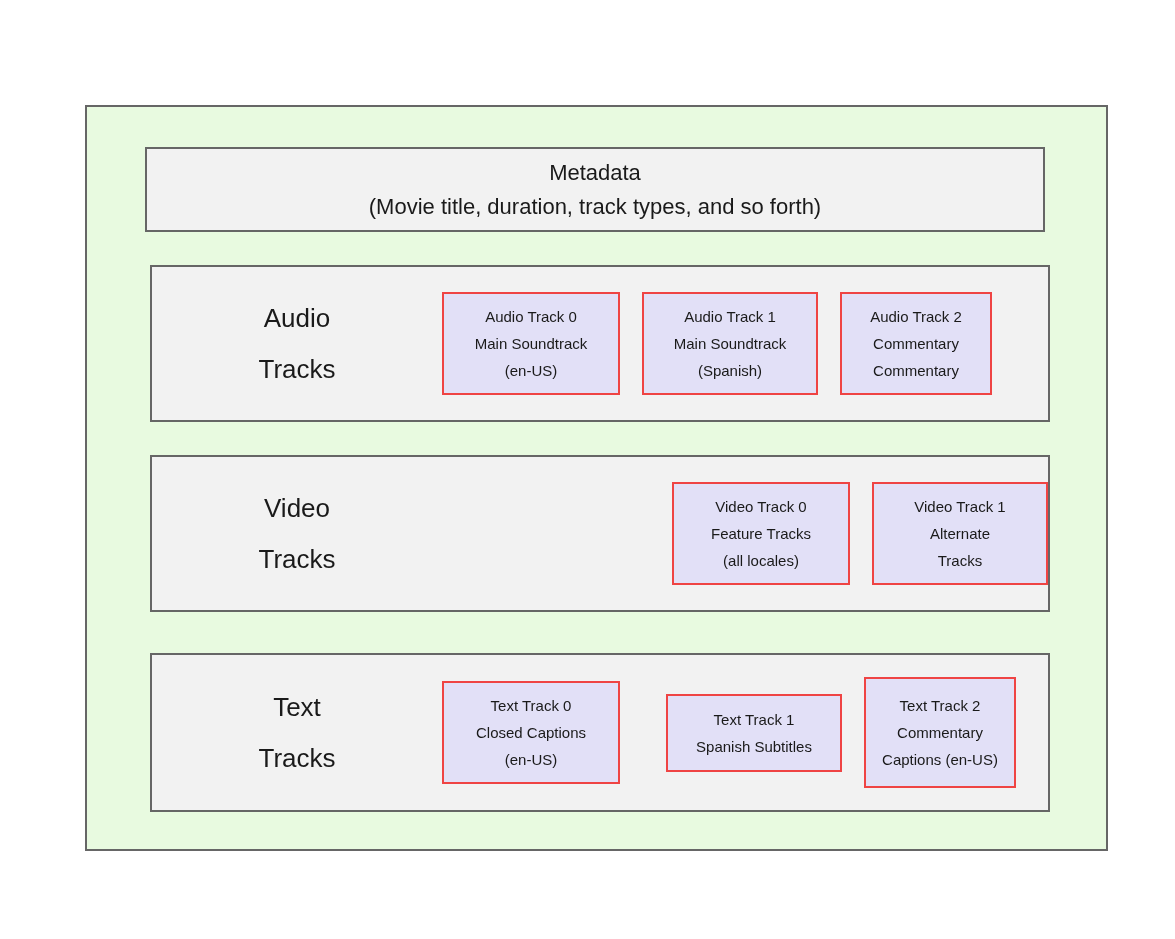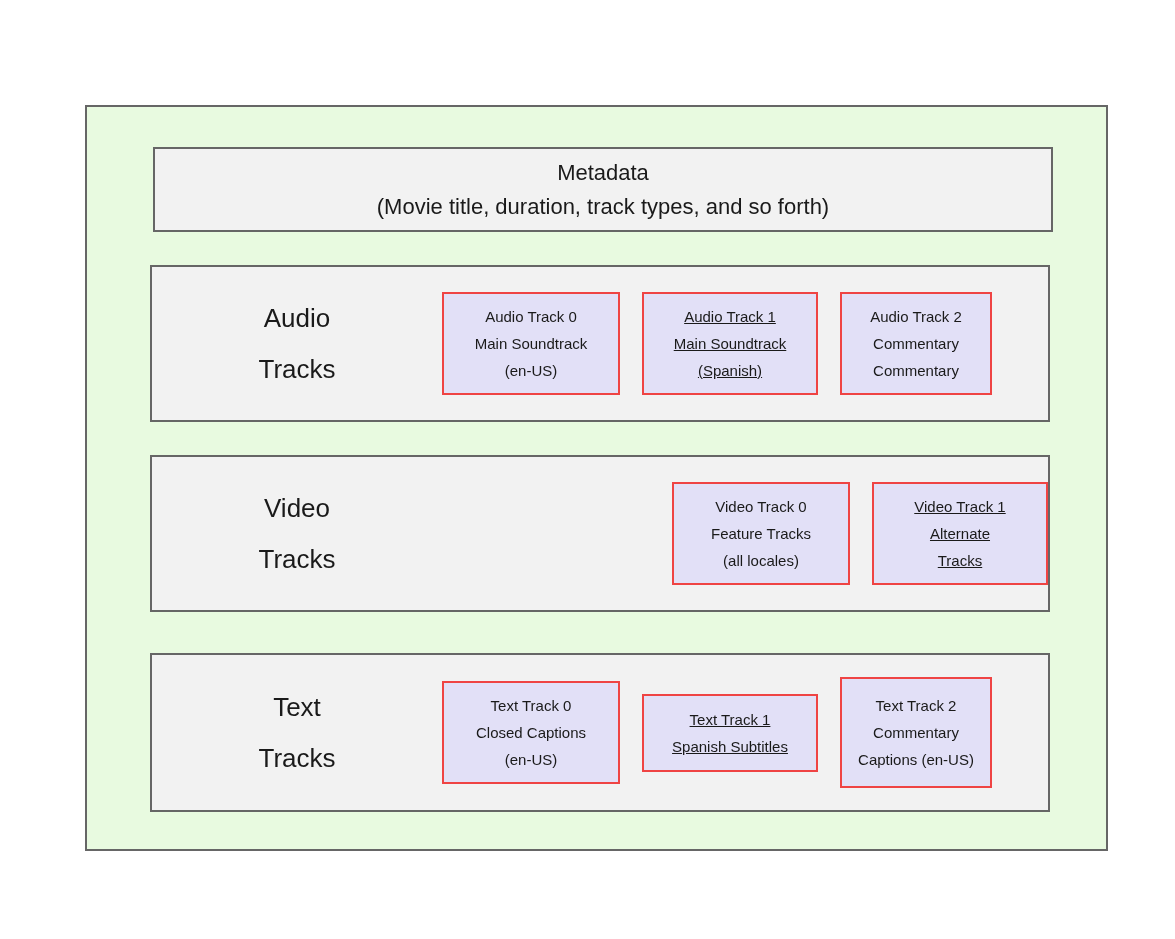--- a/index.html
+++ b/index.html
@@ -31,21 +31,21 @@
   
   .panel {
     position: absolute;
     box-sizing: border-box;
     background: #f2f2f2;
     border: 2px solid #666666;
   }
 
   
   #panel-metadata {
-    left: 66px;
+    left: 58px;
     top: 40px;
     width: 900px;
     height: 85px;
     display: flex;
     flex-direction: column;
     align-items: center;
     justify-content: center;
   }
   #panel-metadata .meta-line {
     font-size: 22px;
@@ -94,23 +94,23 @@
     height: 103px;
   }
   .track-box .tb-line {
     font-size: 15px;
     line-height: 27px;
     color: #1a1a1a;
     white-space: nowrap;
   }
 
   
-  .track-box.w-narrow  { width: 176px; text-decoration: underline; }
+  .track-box.w-narrow  { width: 176px; }
   .track-box.w-wide    { width: 152px; }
-  .track-box.h-short   { height: 78px; }
+  .track-box.h-short   { height: 78px; margin-left: 24px; }
   .track-box.h-tall    { height: 111px; }
 </style>
 </head>
 <body>
 
 <div id="container-outer">
 
   <div class="panel" id="panel-metadata">
     <span class="meta-line">Metadata</span>
     <span class="meta-line">(Movie title, duration, track types, and so forth)</span>

